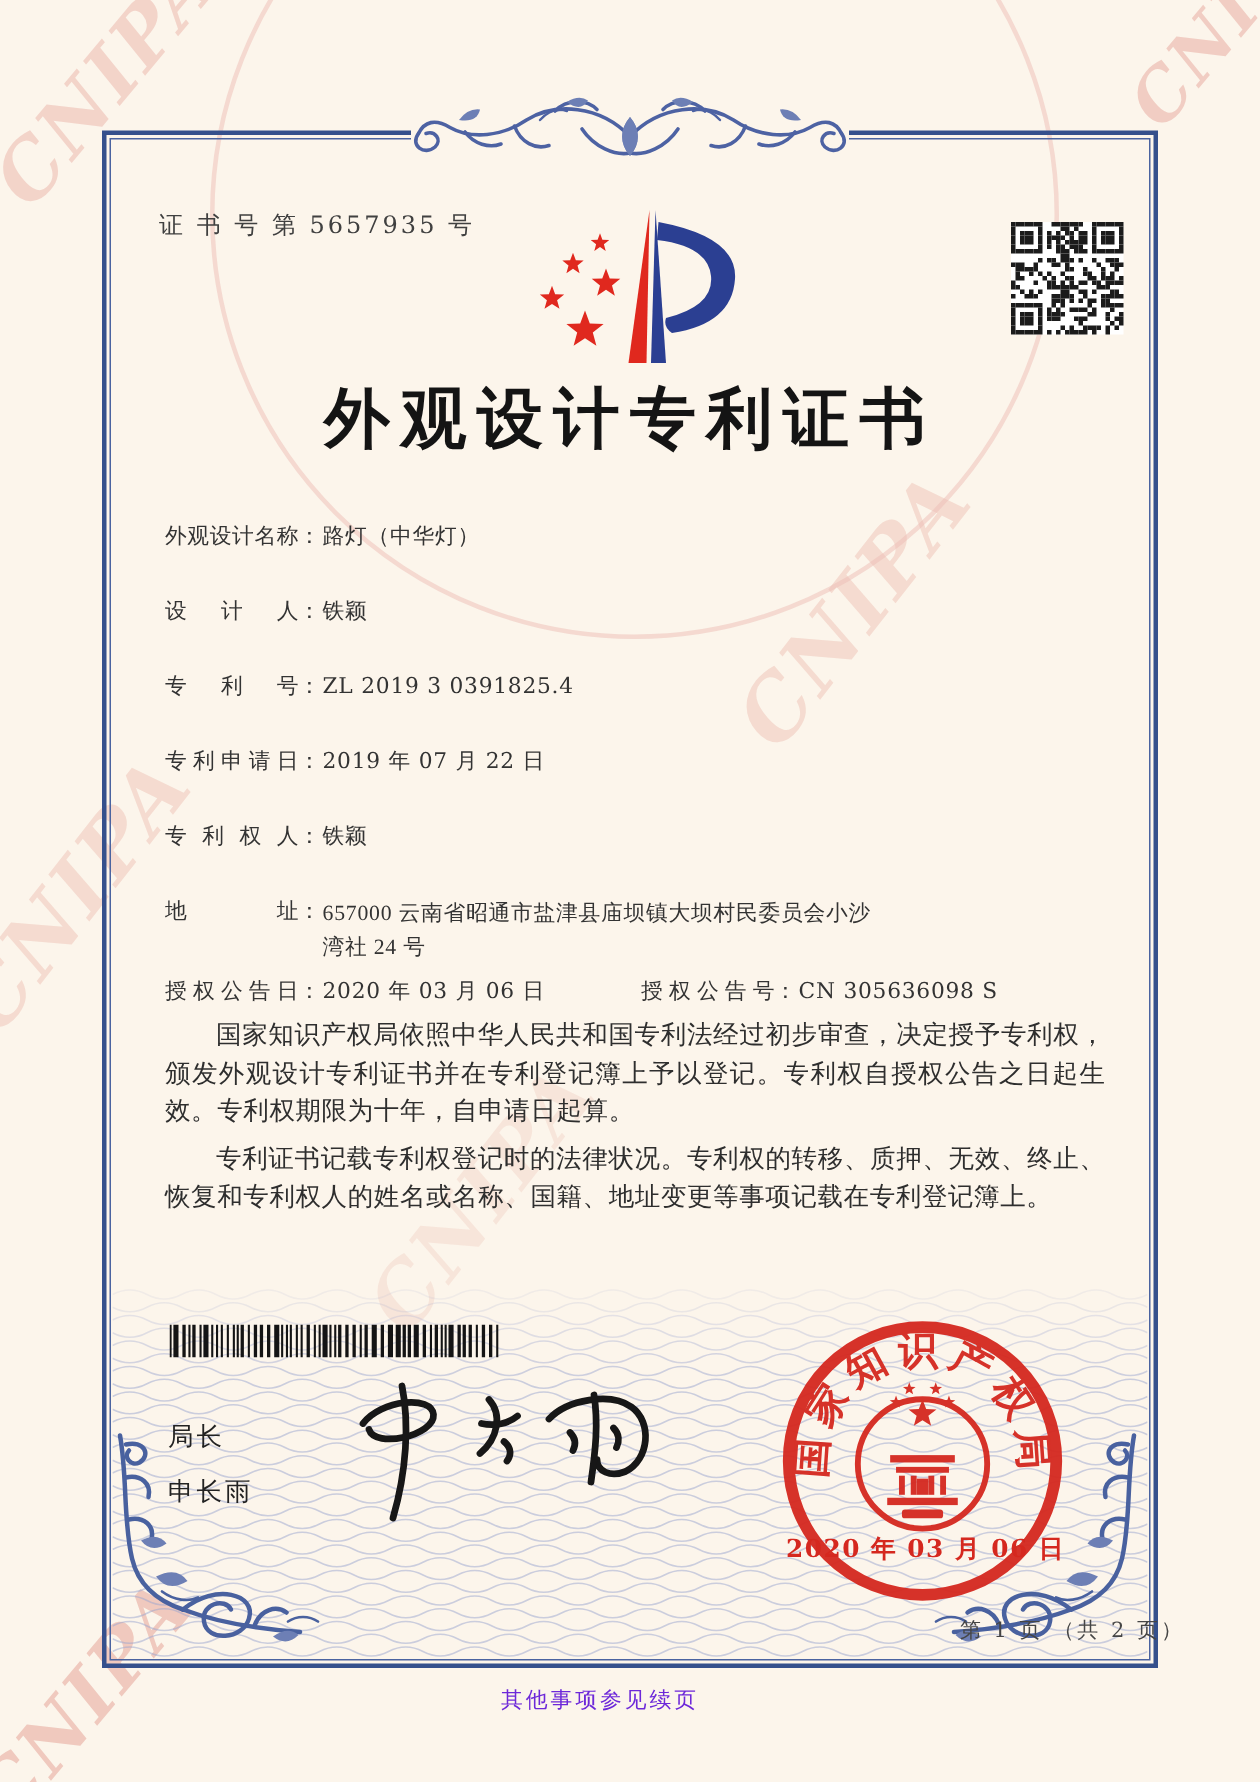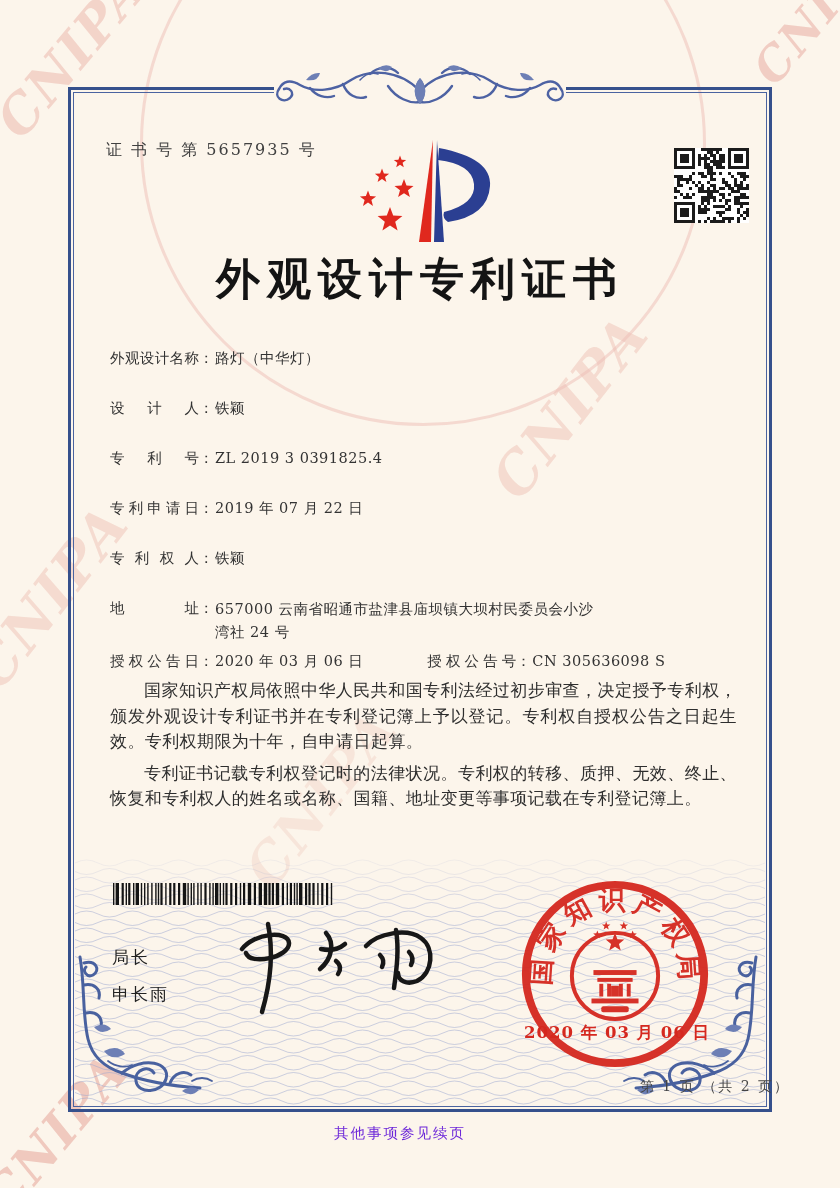--- a/index.html
+++ b/index.html
@@ -24,21 +24,21 @@
   .logo{position:absolute;left:338px;top:136px;z-index:4;}
   .qr{position:absolute;left:674px;top:148px;z-index:4;}
   .title{position:absolute;left:0;top:250px;width:840px;text-align:center;z-index:4;
          font-size:44px;font-weight:bold;letter-spacing:7px;color:#141414;}
   .fields{position:absolute;left:110px;top:348px;width:640px;z-index:4;font-size:14.5px;color:#333;}
   .frow{display:flex;margin-bottom:29px;line-height:21px;}
   .frow.addr{margin-bottom:7px;}
   .f-label{display:inline-block;width:89px;text-align:justify;text-align-last:justify;flex:0 0 89px;}
   .f-colon{flex:0 0 16px;}
   .f-value{letter-spacing:0.5px;}
-  .addr-lines div{line-height:23px;}
+  .addr-lines div{line-height:23px;font-family:Liberation Serif, serif;}
   .grant{display:flex;}
   .grant .pair2{margin-left:64px;display:flex;}
   .paras{position:absolute;left:110px;top:678px;width:627px;z-index:4;font-size:17px;
          line-height:25.5px;text-align:justify;color:#2e2e2e;letter-spacing:0.4px;}
   .paras p{margin:0 0 6px 0;text-indent:2em;}
   .barcode{position:absolute;left:113px;top:883px;z-index:4;}
   .signer{position:absolute;left:112px;top:946px;z-index:4;font-size:17px;color:#222;
           font-family:"DejaVu Sans","Liberation Sans",sans-serif;}
   .signer div{margin-bottom:14px;letter-spacing:2px;}
   .signature{position:absolute;left:228px;top:915px;z-index:5;}

